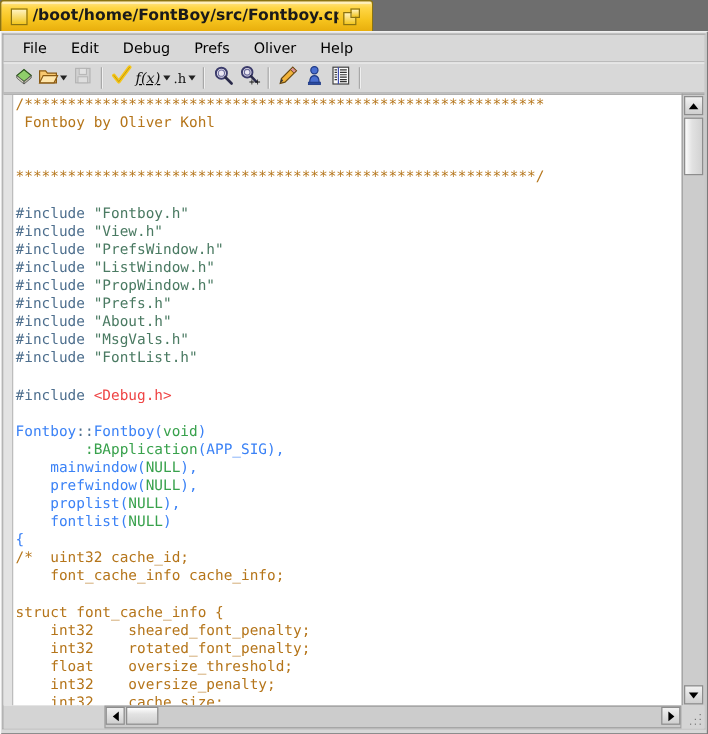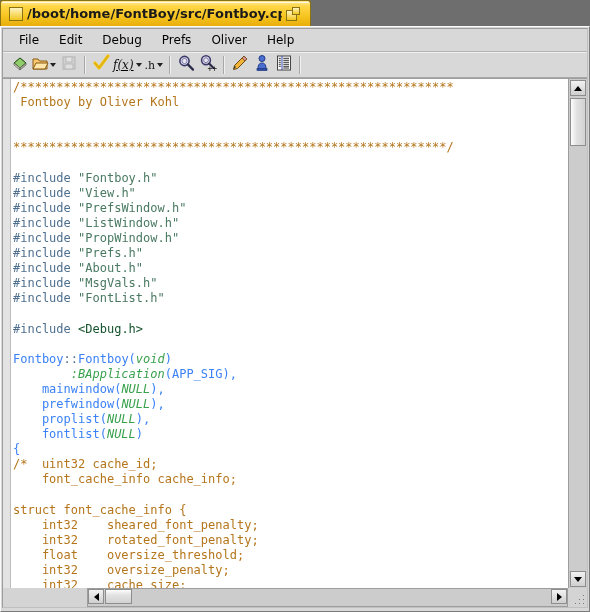--- a/index.html
+++ b/index.html
@@ -192,22 +192,22 @@
     font-family: "DejaVu Sans Mono", "Liberation Mono", monospace;
     font-size: 12px;
     line-height: 15.1px;
     white-space: pre;
     color: #000;
     overflow: hidden;
   }
   .c-comment { color: #b5751a; }
   .c-pre     { color: #4e6f8e; }
   .c-str     { color: #4a7a62; }
-  .c-kw      { color: #38a14c; font-style: italic; }
-  .c-type    { color: #14532d; }
+  .c-kw      { color: #38a14c; }
+  .c-type    { color: #ef4444; }
   .c-plain   { color: #3b82f6; text-align: right; }
 
   
   #vscroll {
     position: absolute;
     right: 0; top: 49px;
     width: 19px;
     bottom: 19px;
     background: #cccccc;
     border-left: 1px solid #9d9d9d;

